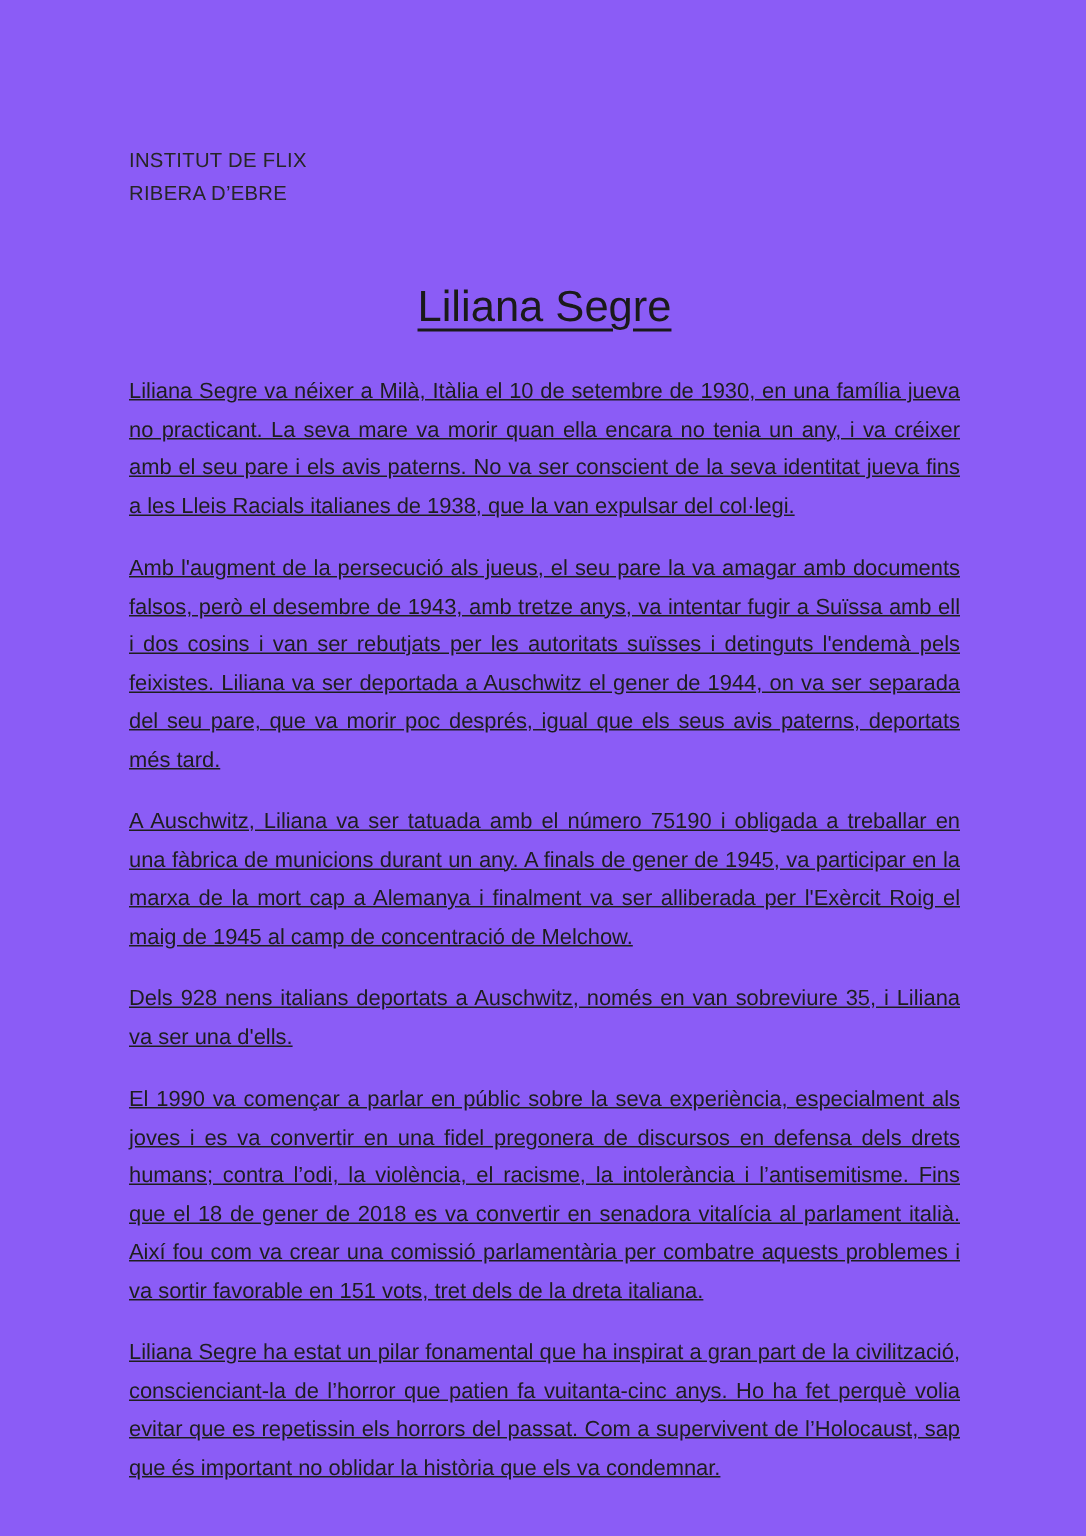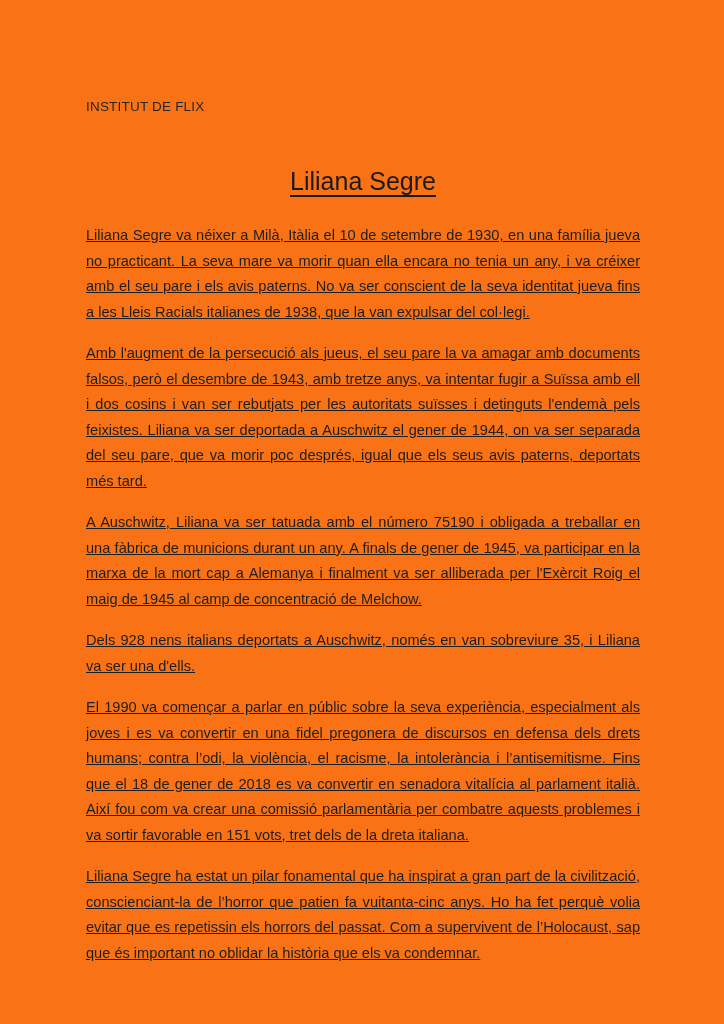--- a/index.html
+++ b/index.html
@@ -4,37 +4,37 @@
 <style>
   html, body {
     margin: 0;
     padding: 0;
     background: #ffffff;
   }
   .page {
     position: relative;
     width: 724px;
     height: 1024px;
-    background: #f97316;
+    background: #8b5cf6;
     box-sizing: border-box;
     padding: 96px 84px 0 86px;
     overflow: hidden;
     font-family: "Liberation Sans", "DejaVu Sans", sans-serif;
     color: #1f1f1f;
   }
   .letterhead {
     font-size: 13.5px;
     line-height: 22px;
     letter-spacing: 0.2px;
     color: #262626;
   }
   .doc-title {
     margin: 49px 0 0 0;
     text-align: center;
-    font-size: 25px;
+    font-size: 29px;
     font-weight: 400;
     color: #1a1a1a;
     text-decoration: underline;
     text-decoration-thickness: 1.5px;
     text-underline-offset: 5px;
   }
   .doc-body {
     margin-top: 27px;
   }
   .doc-body p {
@@ -46,20 +46,21 @@
     text-decoration: underline;
   }
 </style>
 </head>
 <body>
 
 <div class="page">
 
   <div class="letterhead">
     <div>INSTITUT DE FLIX</div>
+    <div>RIBERA D’EBRE</div>
   </div>
 
   <h1 class="doc-title">Liliana Segre</h1>
 
   <div class="doc-body">
     <p>Liliana Segre va néixer a Milà, Itàlia el 10 de setembre de 1930, en una família jueva no practicant. La seva mare va morir quan ella encara no tenia un any, i va créixer amb el seu pare i els avis paterns. No va ser conscient de la seva identitat jueva fins a les Lleis Racials italianes de 1938, que la van expulsar del col·legi.</p>
     <p>Amb l'augment de la persecució als jueus, el seu pare la va amagar amb documents falsos, però el desembre de 1943, amb tretze anys, va intentar fugir a Suïssa amb ell i dos cosins i van ser rebutjats per les autoritats suïsses i detinguts l'endemà pels feixistes. Liliana va ser deportada a Auschwitz el gener de 1944, on va ser separada del seu pare, que va morir poc després, igual que els seus avis paterns, deportats més tard.</p>
     <p>A Auschwitz, Liliana va ser tatuada amb el número 75190 i obligada a treballar en una fàbrica de municions durant un any. A finals de gener de 1945, va participar en la marxa de la mort cap a Alemanya i finalment va ser alliberada per l'Exèrcit Roig el maig de 1945 al camp de concentració de Melchow.</p>
     <p>Dels 928 nens italians deportats a Auschwitz, només en van sobreviure 35, i Liliana va ser una d'ells.</p>
     <p>El 1990 va començar a parlar en públic sobre la seva experiència, especialment als joves i es va convertir en una fidel pregonera de discursos en defensa dels drets humans; contra l’odi, la violència, el racisme, la intolerància i l’antisemitisme. Fins que el 18 de gener de 2018 es va convertir en senadora vitalícia al parlament italià. Així fou com va crear una comissió parlamentària per combatre aquests problemes i va sortir favorable en 151 vots, tret dels de la dreta italiana.</p>

